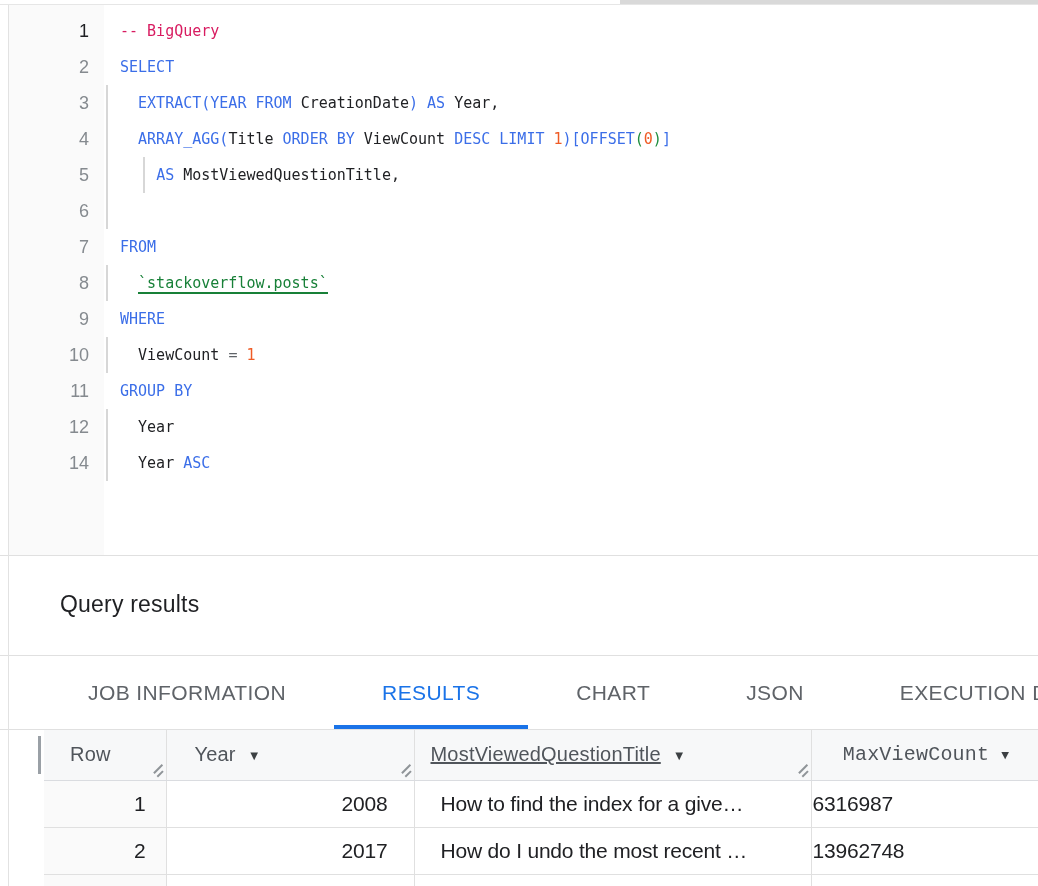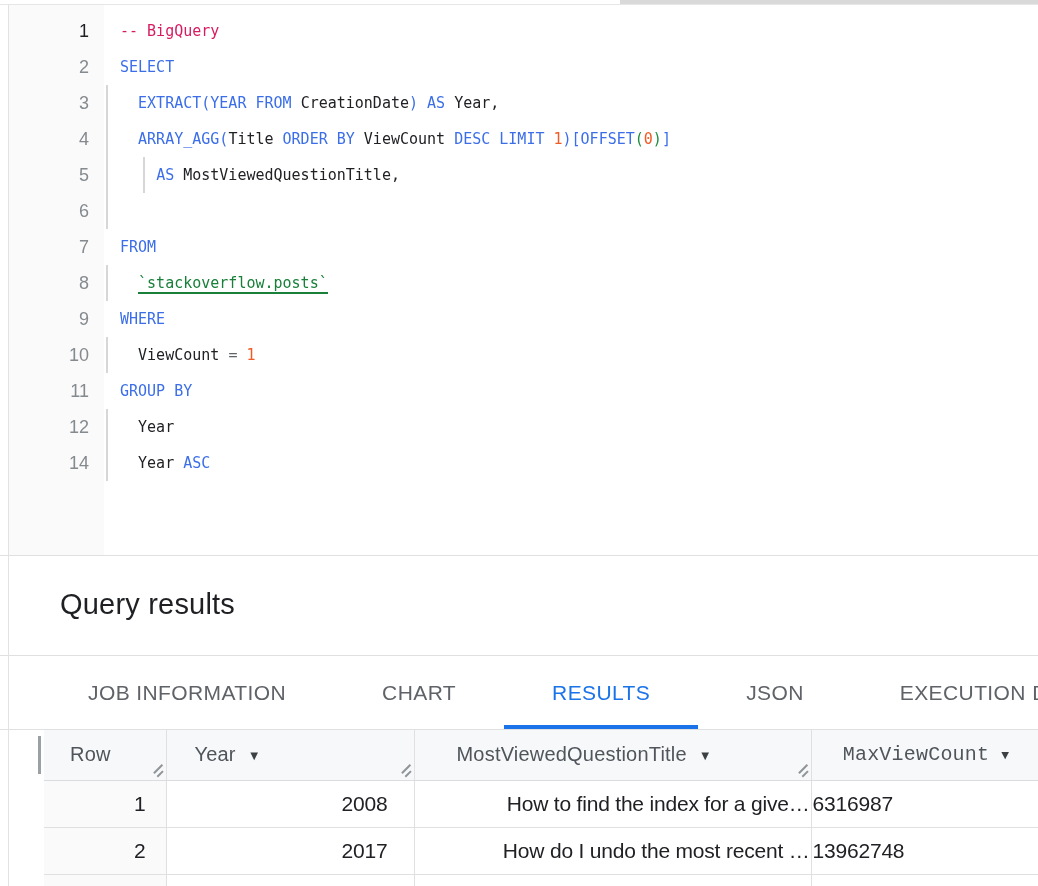--- a/index.html
+++ b/index.html
@@ -30,46 +30,46 @@
   .seg-k{color:#3b6ee8}
   .seg-c{color:#d81b60}
   .seg-n{color:#ef5b25}
   .seg-g{color:#1e8e3e}
   .seg-o{color:#5f6368}
   .seg-t{color:#188038;border-bottom:2px solid #188038;}
 
   
   .results-head{position:absolute;top:556px;left:0;width:1038px;height:99px;background:#fff;}
   .results-title{position:absolute;left:60px;top:50%;transform:translateY(-54%);
-                 font-size:29px;font-weight:400;color:#1f2023;letter-spacing:0.2px;}
+                 font-size:23px;font-weight:400;color:#1f2023;letter-spacing:0.2px;}
 
   
   .tabs{position:absolute;top:656px;left:8px;width:1038px;height:73px;background:#fff;
         display:flex;align-items:stretch;padding-left:32px;box-sizing:border-box;text-align:center;}
   .tab{position:relative;display:flex;align-items:center;padding:0 48px;cursor:pointer;
        font-size:21px;font-weight:500;letter-spacing:0.4px;color:#5f6368;white-space:nowrap;}
   .tab.active{color:#1a73e8;}
   .tab.active::after{content:"";position:absolute;left:0;right:0;bottom:0;height:4px;background:#1a73e8;}
 
   
   .table-wrap{position:absolute;top:730px;left:0;width:1038px;height:156px;overflow:hidden;margin-left:36px;}
   table.results{border-collapse:collapse;table-layout:fixed;width:1030px;margin-left:8px;}
   col.c-row{width:122px}col.c-year{width:248px}col.c-title{width:397px}col.c-max{width:245px}col.c-extra{width:18px}
   th,td{box-sizing:border-box;border-right:1px solid #e0e0e0;border-bottom:1px solid #e0e0e0;
         overflow:hidden;white-space:nowrap;}
   th{position:relative;height:50px;background:#f7f8f9;font-size:20px;font-weight:500;color:#50555b;
      letter-spacing:0.2px;text-align:left;border-bottom:1px solid #dadce0;}
   td{height:47px;font-size:21px;letter-spacing:-0.2px;color:#202124;background:#fff;}
   th:nth-child(1){padding-left:26px;}
   th:nth-child(2){padding-left:28px;}
-  th:nth-child(3){padding-left:42px;}
+  th:nth-child(3){padding-left:16px;text-decoration:underline;}
   th:nth-child(4){text-align:center;padding-right:16px;font-family:Liberation Mono, monospace;}
   td:nth-child(1){background:#fafafa;text-align:right;padding-right:20px;}
   td:nth-child(2){text-align:right;padding-right:26px;}
-  td:nth-child(3){text-align:right;padding-left:26px;}
+  td:nth-child(3){text-align:left;padding-left:26px;}
   td:nth-child(4){text-align:left;padding-right:24px;}
   .menu-arrow{display:inline-block;margin-left:12px;font-size:13px;color:#3c4043;transform:translateY(-1px);}
   .resize-handle{position:absolute;right:2px;bottom:3px;width:14px;height:13px;}
   .resize-handle i{position:absolute;display:block;height:1.6px;background:#8f9498;transform:rotate(-45deg);}
   .resize-handle i:nth-child(1){right:0;bottom:7px;width:12px;}
   .resize-handle i:nth-child(2){right:0;bottom:2px;width:8px;}
   .v-scroll-mark{position:absolute;top:6px;left:2px;width:3px;height:38px;background:#9aa0a6;}
 </style>
 </head>
 <body>
@@ -149,22 +149,22 @@
   <div class="hline" style="top:555px"></div>
 
   <div class="results-head">
     <div class="results-title">Query results</div>
   </div>
 
   <div class="hline" style="top:655px"></div>
 
   <div class="tabs" id="tabs">
       <div class="tab">JOB INFORMATION</div>
+      <div class="tab active">RESULTS</div>
       <div class="tab">CHART</div>
-      <div class="tab active">RESULTS</div>
       <div class="tab">JSON</div>
       <div class="tab">EXECUTION DETAILS</div>
     </div>
 
   <div class="hline" style="top:729px"></div>
 
   <div class="table-wrap">
     <div class="v-scroll-mark"></div>
     <table class="results">
       <colgroup>

